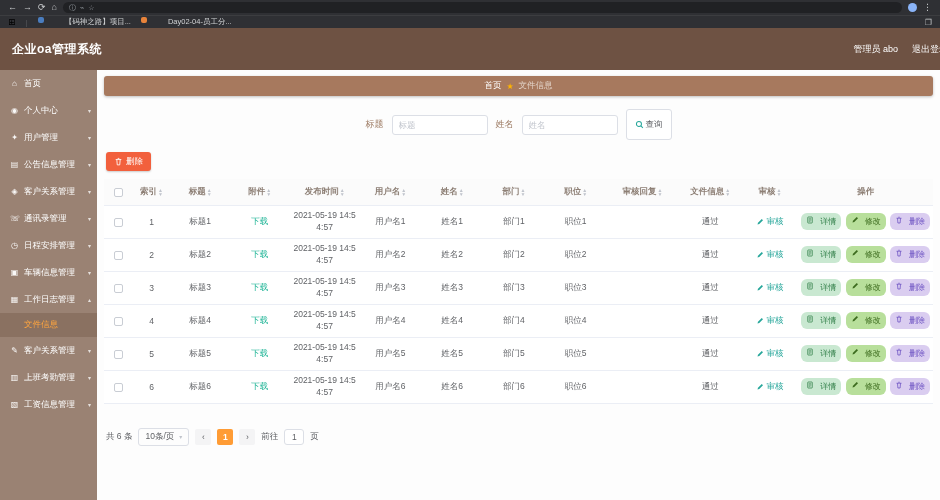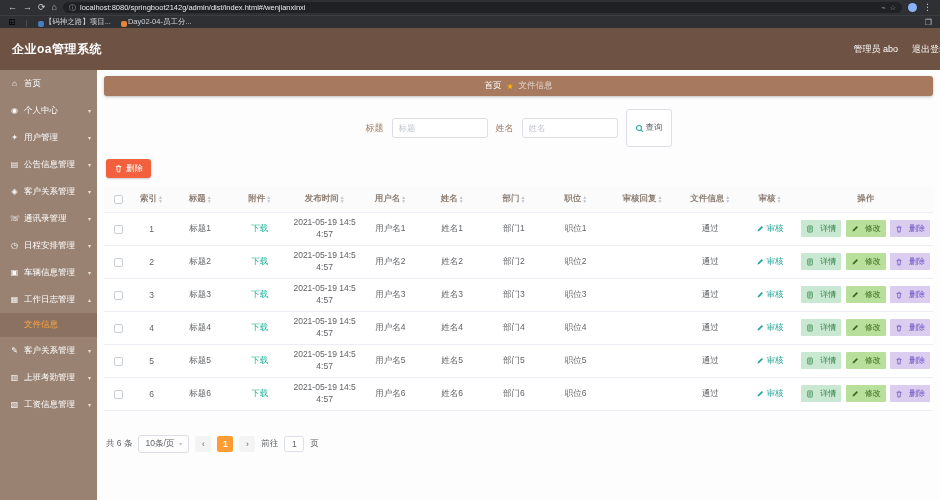--- a/index.html
+++ b/index.html
@@ -5,21 +5,21 @@
 *{box-sizing:border-box;margin:0;padding:0}
 html,body{width:940px;height:500px;overflow:hidden;font-family:"Liberation Sans","DejaVu Sans",sans-serif;background:#fff}
 
 .browser-nav{height:15px;background:#2f3034;display:flex;align-items:center;gap:6px;padding:0 8px;color:#c8cacc}
 .nav-ico{font-size:9px;line-height:1;cursor:pointer}
 .url-bar{flex:1;height:11px;background:#202124;border-radius:6px;display:flex;align-items:center;padding:0 6px;gap:4px}
 .url-text{color:#e8eaed;font-size:7.5px;flex:1;white-space:nowrap;overflow:hidden}
 .url-ico{color:#9aa0a6;font-size:7px}
 .avatar{width:9px;height:9px;border-radius:50%;background:#8ab4f8;display:inline-block}
 .bookmarks{height:13px;background:#2f3034;display:flex;align-items:center;gap:10px;padding:0 8px;border-top:1px solid #3c3d40}
-.bm{display:flex;align-items:flex-end;gap:1px;color:#d0d2d4;font-size:7.5px;cursor:pointer}
+.bm{display:flex;align-items:flex-start;gap:21px;color:#d0d2d4;font-size:7.5px;cursor:pointer}
 .fav1{width:6px;height:6px;border-radius:2px;background:#4a7dbf}
 .fav2{width:6px;height:6px;border-radius:2px;background:#e8833a}
 .bm-right{margin-left:auto;color:#c8cacc;font-size:8px}
 .bm-sep{color:#55565a;font-size:8px}
 
 .app-header{height:42px;background:#6e5243;display:flex;align-items:center;justify-content:space-between;padding-left:12px;color:#fff;overflow:hidden}
 .app-title{font-size:12px;font-weight:bold;letter-spacing:.5px}
 .header-right{display:flex;align-items:flex-start;gap:14px;font-size:9px}
 .logout{width:28px;overflow:hidden;white-space:nowrap;cursor:pointer}
 
@@ -32,33 +32,33 @@
 .main{flex:1;background:#fdfdfd;overflow:hidden;padding:6px 7px}
 
 .breadcrumb{height:20px;background:#a7795e;border-radius:3px;display:flex;align-items:center;justify-content:center;gap:5px;font-size:8.5px;color:#fff;box-shadow:0 1px 3px rgba(0,0,0,.25)}
 .bc-cur{color:#e2d3c8}
 .bc-star{color:#ffb400;font-size:8px}
 
 .search-row{display:flex;align-items:center;justify-content:center;gap:8px;margin:13px 0 10px}
 .f-label{font-size:9px;color:#9c7a62}
 .f-input{width:96px;height:20px;border:1px solid #dcdfe6;border-radius:3px;background:#fff;font-size:8.5px;padding:0 6px;color:#606266;outline:none}
 .f-input::placeholder{color:#c0c4cc}
-.btn-query{height:38px;display:inline-flex;align-items:center;gap:2px;border:1px solid #dcdfe6;background:#fff;border-radius:3px;padding:0 8px;font-size:8.5px;color:#606266;cursor:pointer}
+.btn-query{height:31px;display:inline-flex;align-items:center;gap:2px;border:1px solid #dcdfe6;background:#fff;border-radius:3px;padding:0 8px;font-size:8.5px;color:#606266;cursor:pointer}
 .q-ico{color:#26a69a}
 .btn-del{height:19px;display:inline-flex;align-items:center;gap:3px;border:none;background:#f2603d;color:#fff;border-radius:3px;padding:0 8px;font-size:8.5px;margin:2px 0 8px 2px;box-shadow:0 1px 2px rgba(0,0,0,.2);cursor:pointer}
 
 table{width:100%;border-collapse:collapse;table-layout:fixed}
 th{background:#fbfbfb;color:#8d7f75;font-size:8.5px;font-weight:bold;height:26px;border-bottom:1px solid #ebeef5;text-align:center;padding:0 2px;white-space:nowrap;overflow:hidden}
 td{font-size:8.5px;color:#606266;height:33px;border-bottom:1px solid #ebeef5;text-align:center;padding:0 2px;background:#fff;overflow:hidden}
 .carets{display:inline-flex;flex-direction:column;vertical-align:middle;margin-left:1px;line-height:4px;font-size:5px;color:#c0c4cc}
 .cb{display:inline-block;width:9px;height:9px;border:1px solid #c9cdd4;border-radius:2px;background:#fff;vertical-align:middle;cursor:pointer}
 .dl{color:#1ab394;cursor:pointer}
 .t-time{word-break:break-all;line-height:1.35}
 .review{color:#26a69a;display:inline-flex;align-items:center;gap:2px;cursor:pointer}
-.ops-bt{display:inline-flex;align-items:center;gap:6px;border:none;border-radius:1px;font-size:8px;padding:3px 5px;margin:0 1px;cursor:pointer;white-space:nowrap}
+.ops-bt{display:inline-flex;gap:6px;border:none;border-radius:6px;font-size:8px;padding:3px 5px;margin:0 1px;cursor:pointer;white-space:nowrap}
 .b-detail{background:#c9e8d1;color:#2f7d46}
 .b-edit{background:#b8df9b;color:#3c6b1e}
 .b-del{background:#dacdf0;color:#6a4fc1}
 
 .pager{display:flex;align-items:center;gap:6px;margin-top:24px;padding-left:2px;font-size:8.5px;color:#606266}
 .psel{display:inline-flex;align-items:center;gap:5px;border:1px solid #dcdfe6;border-radius:3px;height:18px;padding:0 6px;color:#606266;cursor:pointer}
 .psel .caret{font-size:6px;color:#c0c4cc}
 .pbtn{width:16px;height:16px;background:#f4f4f5;border-radius:2px;display:inline-flex;align-items:center;justify-content:center;color:#606266;cursor:pointer}
 .pcur{width:16px;height:16px;background:#ff9c35;border-radius:2px;display:inline-flex;align-items:center;justify-content:center;color:#fff;font-weight:bold;cursor:pointer}
 .pgoto{width:20px;height:16px;border:1px solid #dcdfe6;border-radius:3px;text-align:center;font-size:8.5px;color:#606266;outline:none}
@@ -86,21 +86,20 @@
     </symbol>
 </svg>
 
 <div class="browser-nav">
   <span class="nav-ico">←</span>
   <span class="nav-ico">→</span>
   <span class="nav-ico">⟳</span>
   <span class="nav-ico">⌂</span>
   <div class="url-bar">
     <span class="url-ico">ⓘ</span>
-    <span class="url-text">localhost:8080/springboot2142g/admin/dist/index.html#/wenjianxinxi</span>
     <span class="url-ico">⌁</span>
     <span class="url-ico">☆</span>
   </div>
   <span class="avatar"></span>
   <span class="nav-ico">⋮</span>
 </div>
 <div class="bookmarks">
   <span class="nav-ico">⊞</span>
   <span class="bm-sep">|</span>
   <span class="bm">

